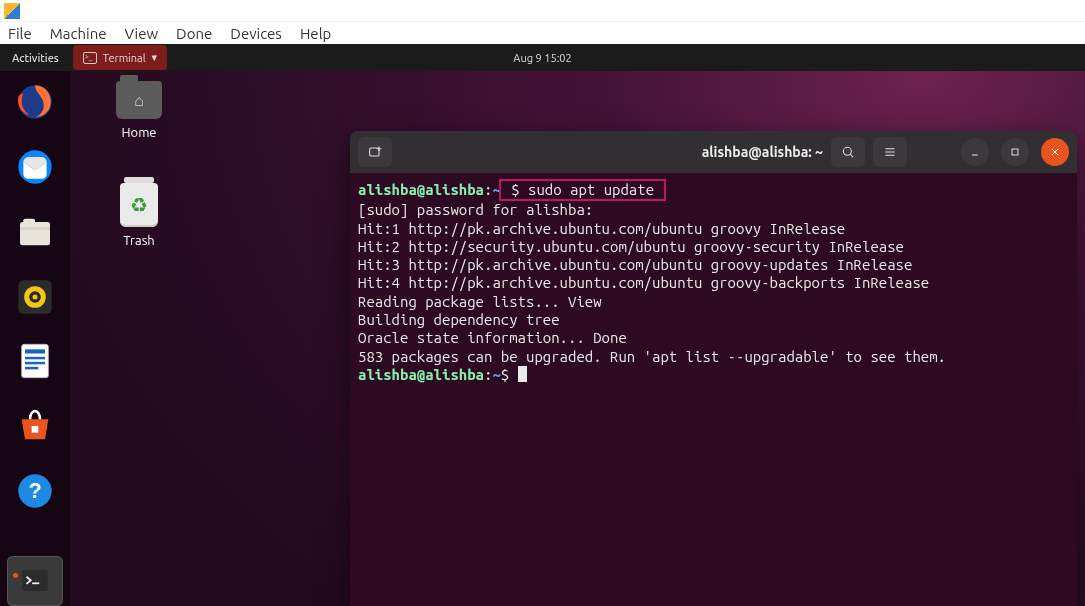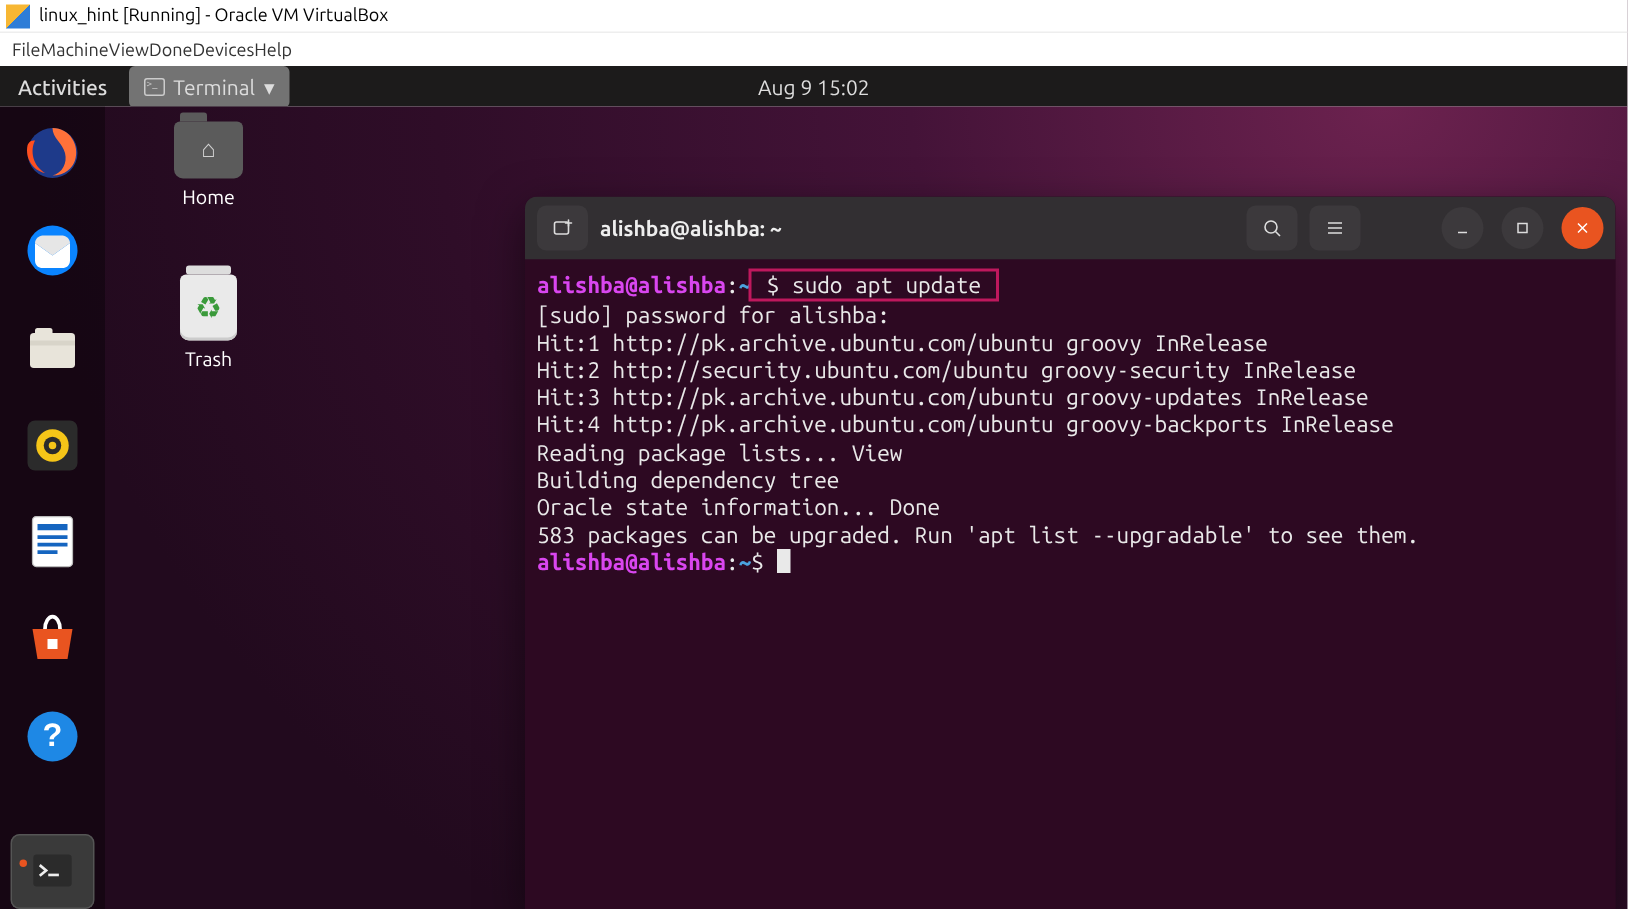--- a/index.html
+++ b/index.html
@@ -1,27 +1,27 @@
 <!DOCTYPE html>
 <html><head>
 <meta charset="utf-8">
 <style>
   * { margin: 0; padding: 0; box-sizing: border-box; }
   html, body { width: 1085px; height: 606px; font-family: Ubuntu, "Segoe UI", Arial, sans-serif; overflow: hidden; background: #fff; }
   
   .vb-titlebar { height: 22px; background: #fff; display: flex; align-items: center; padding: 0 4px; font-size: 12px; border-bottom: 1px solid #eee; }
   .vb-titlebar .vb-logo { width: 16px; height: 16px; margin-right: 6px; display:inline-block; background: linear-gradient(135deg,#f7b733 0 50%,#2e7dd7 50% 100%); }
-  .vb-menubar { height: 22px; background: #fff; display: flex; align-items: center; padding: 0 8px; font-size: 12px; color:#333; }
+  .vb-menubar { height: 22px; background: #fff; display: flex; align-items: center; gap: 18px; padding: 0 8px; font-size: 15px; color:#333; }
   .vb-menubar span { cursor: default; }
   
   .guest { position: relative; width: 1085px; height: 562px; }
-  .topbar { height: 27px; background: #1c1b1b; color: #ddd; display: flex; align-items: center; font-size: 14px; }
+  .topbar { height: 27px; background: #1c1b1b; color: #ddd; display: flex; align-items: center; font-size: 11px; }
   .topbar .tb-left { display:flex; align-items:center; gap:14px; padding-left:12px; }
   .topbar .tb-activities { font-weight: 500; }
-  .topbar .tb-terminal-pill { display:flex; align-items:center; gap:6px; background:#737373; padding:6px 10px; border-radius:4px; }
+  .topbar .tb-terminal-pill { display:flex; align-items:center; gap:6px; background:#7f1d1d; padding:6px 10px; border-radius:4px; }
   .topbar .tb-terminal-icon { width:14px; height:12px; border:1px solid #ccc; border-radius:2px; position:relative; display:inline-block; }
   .topbar .tb-terminal-icon::after { content:">_"; font-size:7px; color:#ccc; position:absolute; left:1px; top:-1px; }
   .topbar .tb-center { position:absolute; left:50%; transform:translateX(-50%); }
   .desktop-body { position:relative; width:100%; height:535px; background:
      radial-gradient(900px 700px at 85% 0%, #6c224f 0%, #441338 35%, #2f0d28 70%, #220a1e 100%);
   }
   
   .dock { position:absolute; left:0; top:0; width:70px; height:100%; background:rgba(0,0,0,.35); display:flex; flex-direction:column; align-items:center; padding-top:10px; gap:22px; }
   .dock-item { width:44px; height:44px; border-radius:10px; display:flex; align-items:center; justify-content:center; }
   .dock-item svg { width:40px; height:40px; }
@@ -34,39 +34,38 @@
   .desk-icon .folder::before { content:""; position:absolute; top:-6px; left:4px; width:18px; height:6px; background:#5b5b5b; border-radius:2px 2px 0 0; }
   .desk-icon .home-glyph { position:absolute; left:50%; top:50%; transform:translate(-50%,-50%); color:#d0d0d0; font-size:16px; }
   .desk-icon .trash { width:38px; height:44px; margin:0 auto 6px; background:#eaeaea; border-radius:4px 4px 6px 6px; position:relative; box-shadow:inset 0 -2px 0 #ccc; }
   .desk-icon .trash::before { content:""; position:absolute; top:-6px; left:4px; right:4px; height:6px; background:#ddd; border-radius:2px; }
   .desk-icon .trash .recycle { position:absolute; left:50%; top:50%; transform:translate(-50%,-50%); color:#3a9a3a; font-size:20px; }
   
   .termwin { position:absolute; left:350px; top:60px; width:727px; height:475px; border-radius:8px 8px 0 0; box-shadow:0 10px 30px rgba(0,0,0,.5); background:#2e0b25; display:flex; flex-direction:column; overflow:hidden; }
   .term-titlebar { height:42px; background:#322f32; display:flex; align-items:center; padding:0 8px; gap:8px; }
   .tt-btn { width:34px; height:30px; border-radius:6px; background:#3c393c; display:flex; align-items:center; justify-content:center; color:#ddd; }
   .tt-btn svg { width:16px; height:16px; stroke:#ddd; fill:none; stroke-width:1.6; }
-  .tt-title { flex:1; text-align:left; color:#eee; font-weight:600; font-size:14px; }
+  .tt-title { flex:1; text-align:right; color:#eee; font-weight:600; font-size:14px; }
   .tt-spacer { width:34px; }
   .tt-winbtn { width:28px; height:28px; border-radius:50%; background:#3c393c; display:flex; align-items:center; justify-content:center; color:#ddd; margin-left:4px; }
   .tt-winbtn.close { background:#e95420; color:#fff; }
   .tt-winbtn svg { width:12px; height:12px; stroke:#ddd; fill:none; stroke-width:2; }
   .tt-winbtn.close svg { stroke:#fff; }
   .term-body { flex:1; background:#2d0922; padding:6px 8px; font-family:"Ubuntu Mono","DejaVu Sans Mono",Consolas,monospace; font-size:15px; line-height:1.22; color:#e9e9e9; white-space:pre; }
-  .term-body .user { color:#d946ef; font-weight:bold; }
+  .term-body .user { color:#86efac; font-weight:bold; }
   .term-body .path { color:#4aa3df; font-weight:bold; }
   .term-body .white { color:#e9e9e9; }
   .hlcmd { display:inline-block; border:2px solid #be185d; padding:0 2px; margin-left:-2px; }
   .cursor { display:inline-block; width:9px; height:16px; background:#e9e9e9; vertical-align:-2px; }
 </style>
 </head>
 <body>
 
 <div class="vb-titlebar">
   <span class="vb-logo"></span>
-  <span>linux_hint [Running] - Oracle VM VirtualBox</span>
 </div>
 <div class="vb-menubar">
   <span>File</span>
   <span>Machine</span>
   <span>View</span>
   <span>Done</span>
   <span>Devices</span>
   <span>Help</span>
 </div>
 

